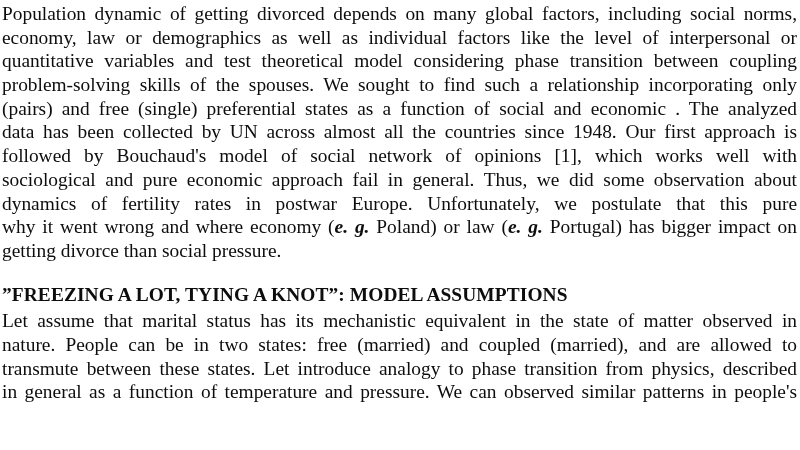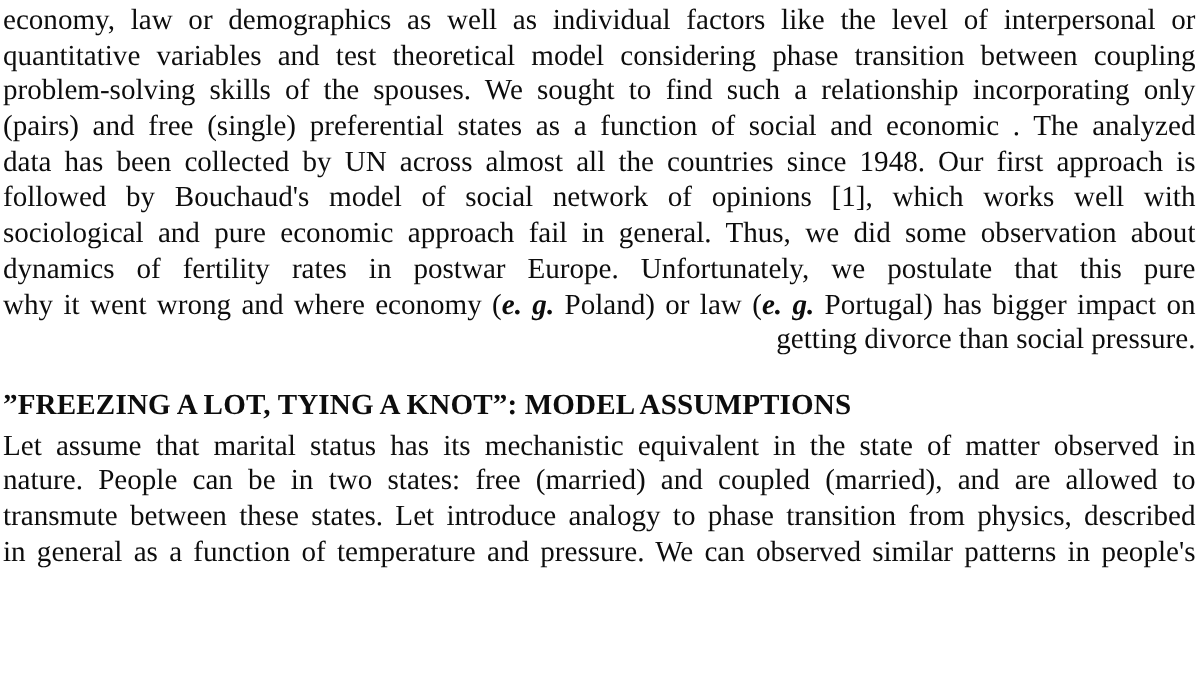--- a/index.html
+++ b/index.html
@@ -33,37 +33,38 @@
     text-align-last: justify;
     -moz-text-align-last: justify;
     text-justify: inter-word;
     word-spacing: -1.5px;
     white-space: normal;
   }
   
   .lastline {
     height: 23.7px;
     overflow: hidden;
-    text-align: right;
+    text-align: left;
   }
   .heading {
     height: 23.7px;
     margin: 20px 0 3px 0;
     overflow: hidden;
     font-weight: bold;
     letter-spacing: 0.1px;
   }
   .i { font-style: italic; font-weight: bold; }
 </style>
 </head>
 <body>
 
 <div class="page">
 
   <p class="para">
+    <span class="jline" style="display:block">Population dynamic of getting divorced depends on many global factors, including social norms,</span>
     <span class="jline" style="display:block">economy, law or demographics as well as  individual factors like the level of interpersonal or</span>
     <span class="jline" style="display:block">quantitative variables and test theoretical model considering phase transition between coupling</span>
     <span class="jline" style="display:block">problem-solving skills of the spouses. We sought to find such a relationship incorporating only</span>
     <span class="jline" style="display:block">(pairs) and free (single) preferential states as a function of social and economic . The analyzed</span>
     <span class="jline" style="display:block">data has been collected by UN across almost all the countries since 1948. Our first approach is</span>
     <span class="jline" style="display:block">followed by Bouchaud's model of social network of opinions [1], which works well with</span>
     <span class="jline" style="display:block">sociological and pure economic approach fail in general. Thus, we did some observation about</span>
     <span class="jline" style="display:block">dynamics of fertility rates in postwar Europe. Unfortunately, we postulate that this pure</span>
     <span class="jline" style="display:block"><span>why it went wrong and where economy (</span><span class="i">e. g.</span><span> Poland) or law (</span><span class="i">e. g.</span><span> Portugal) has bigger impact on</span></span>
     <span class="lastline" style="display:block">getting divorce than social pressure.</span>

